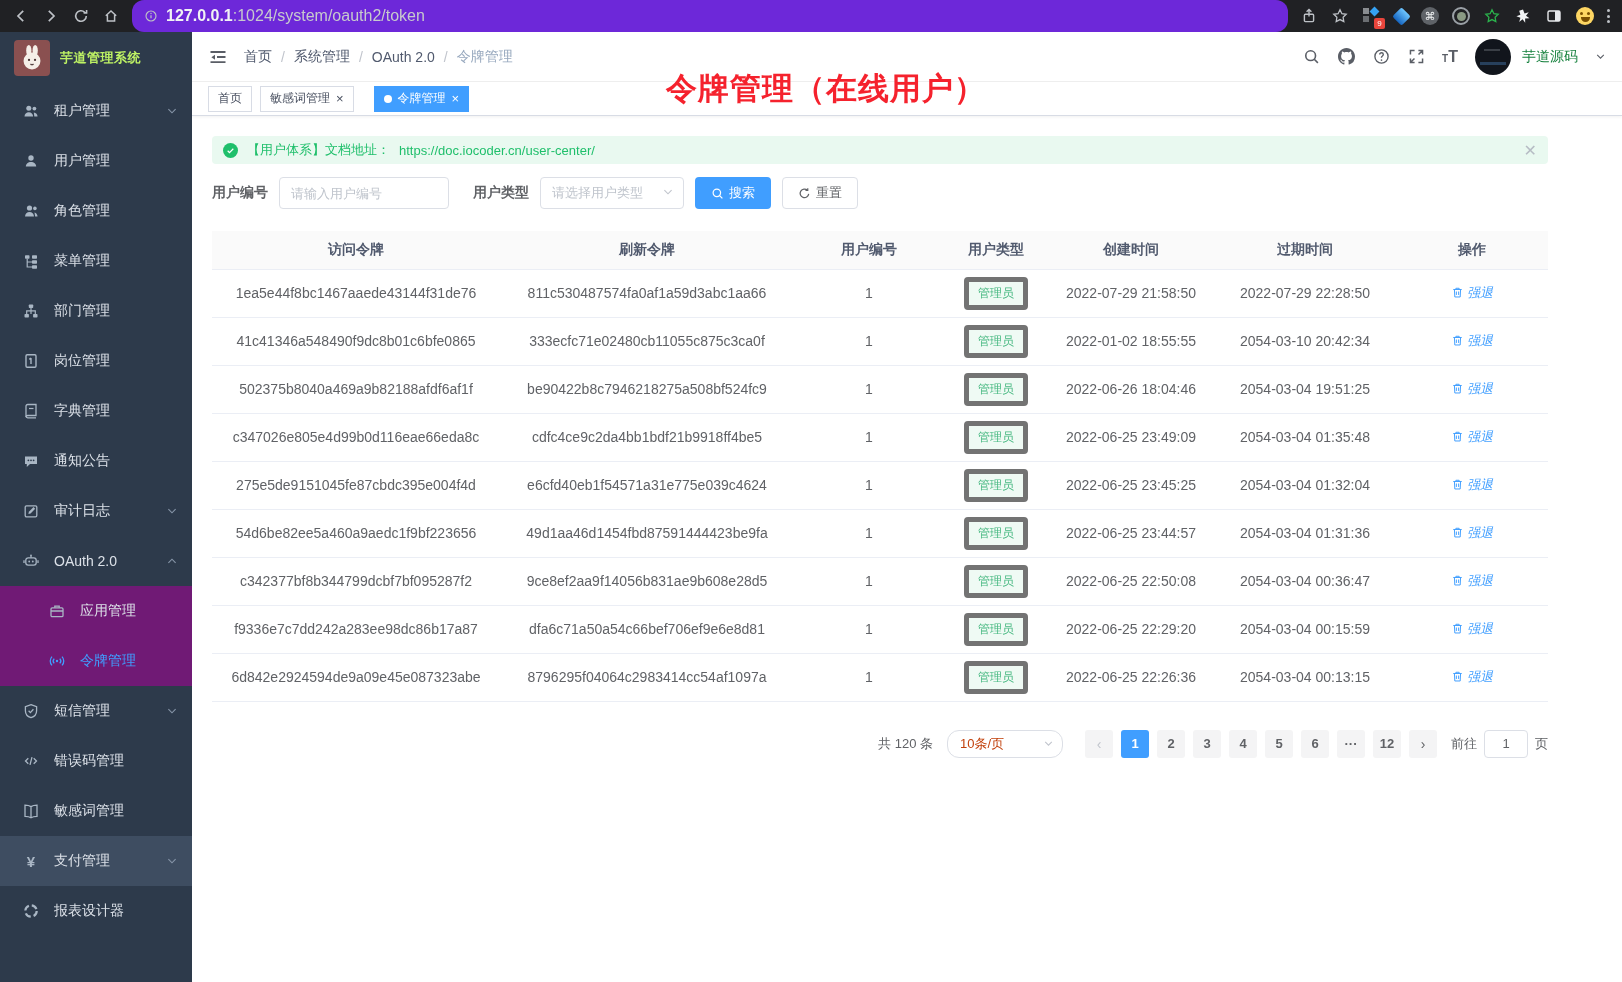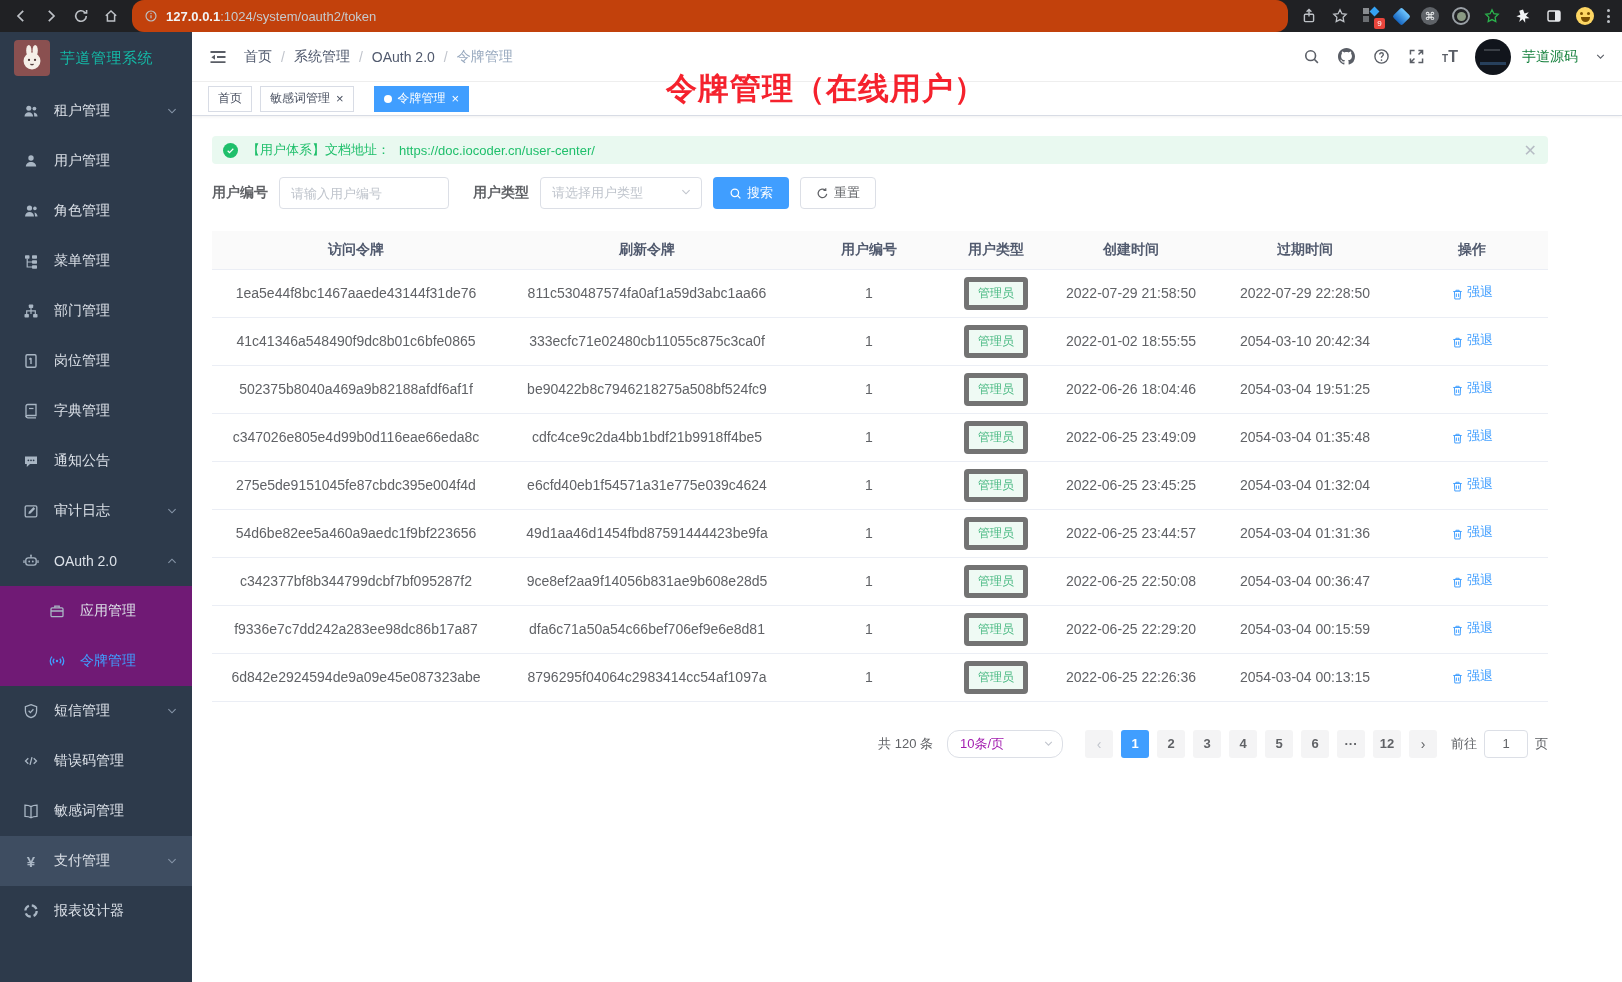--- a/index.html
+++ b/index.html
@@ -3,21 +3,21 @@
 <meta charset="utf-8">
 <style>
 * { box-sizing: border-box; margin: 0; padding: 0; }
 html,body { width:1622px; height:982px; overflow:hidden; }
 body { font-family:"Liberation Sans","DejaVu Sans",sans-serif; background:#fff; position:relative; }
 
 
 .browser-bar { height:32px; background:#202124; display:flex; align-items:center; padding:0 12px; gap:12px; }
 .bicon { width:18px; height:18px; color:#bdc1c6; display:flex; align-items:center; justify-content:center; flex:0 0 auto; }
 .bicon svg { width:16px; height:16px; }
-.omnibox { flex:1; height:32px; background:#c2410c; border-radius:12px; display:flex; align-items:center; gap:8px; padding:0 12px; font-size:13px; color:#bdc1c6; min-width:0; }
+.omnibox { flex:1; height:32px; background:#6d28d9; border-radius:12px; display:flex; align-items:center; gap:8px; padding:0 12px; font-size:16px; color:#bdc1c6; min-width:0; }
 .omnibox .host { color:#f1f3f4; font-weight:bold; }
 .omnibox .path { color:#c7cacd; }
 .chrome-right { display:flex; align-items:center; gap:13px; flex:0 0 auto; }
 .ext-cluster { position:relative; width:20px; height:20px; }
 .ext-cluster .sq1 { position:absolute; left:1px; top:2px; width:6px; height:6px; background:#8a8d91; }
 .ext-cluster .sq2 { position:absolute; left:1px; top:10px; width:6px; height:6px; background:#6b6e72; }
 .ext-cluster .dia { position:absolute; left:9px; top:2px; width:7px; height:7px; background:#35a3f5; transform:rotate(45deg); }
 .ext-badge { position:absolute; right:-3px; bottom:-3px; min-width:11px; height:11px; background:#e8453c; color:#fff; font-size:8px; border-radius:2px; display:flex; align-items:center; justify-content:center; padding:0 2px; }
 .gem { width:13px; height:13px; background:linear-gradient(180deg,#6ec6ff,#1565c0); transform:rotate(45deg); border-radius:2px; }
 .circle-ic { width:18px; height:18px; border-radius:50%; background:#5f6368; color:#f1f3f4; font-size:11px; display:flex; align-items:center; justify-content:center; }
@@ -28,21 +28,21 @@
 .emoji-face::after { content:""; position:absolute; left:4.5px; top:10px; width:9px; height:4.5px; border-radius:0 0 9px 9px; background:#7a4f01; }
 .kebab { display:flex; flex-direction:column; gap:2.5px; }
 .kebab i { width:3px; height:3px; border-radius:50%; background:#bdc1c6; }
 
 
 .app { display:flex; height:950px; }
 .sidebar { width:192px; flex:0 0 192px; background:#2d3a4b; overflow:hidden; }
 .logo-row { height:52px; display:flex; align-items:center; gap:10px; padding-left:14px; }
 .logo-img { width:36px; height:36px; border-radius:4px; background:#8a5050; display:flex; align-items:center; justify-content:center; flex:0 0 auto; }
 .logo-img svg { width:30px; height:30px; }
-.logo-title { color:#14b8a6; font-size:15px; font-weight:normal; letter-spacing:.5px; }
+.logo-title { color:#bef264; font-size:13px; font-weight:bold; letter-spacing:.5px; }
 .menu { padding-top:2px; }
 .menu-item { height:50px; display:flex; align-items:center; padding:0 14px 0 22px; font-size:14px; color:#dce1e8; cursor:pointer; }
 .menu-item .mi-icon { width:18px; height:18px; margin-right:14px; color:#a9b6c4; display:flex; align-items:center; justify-content:center; flex:0 0 auto; }
 .menu-item .mi-icon svg { width:16px; height:16px; }
 .menu-item .chev { margin-left:auto; color:#8796a9; display:flex; }
 .menu-item .chev svg { width:12px; height:12px; }
 .menu-item .chev.up svg { transform:rotate(180deg); }
 .submenu { background:#701a75; }
 .submenu .menu-item { padding-left:48px; }
 .menu-item.active, .menu-item.active .mi-icon { color:#409EFF; }
@@ -82,40 +82,40 @@
 .content { padding:20px 0 0 20px; }
 .alert { width:1336px; height:28px; background:#e9f9f0; border-radius:4px; display:flex; align-items:center; gap:9px; padding:0 11px; font-size:13px; color:#1fbf6b; }
 .alert .check { width:15px; height:15px; border-radius:50%; background:#1fbf6b; color:#fff; display:flex; align-items:center; justify-content:center; flex:0 0 auto; }
 .alert .check svg { width:9px; height:9px; }
 .alert .aclose { margin-left:auto; color:#b6bcc4; font-size:16px; cursor:pointer; }
 
 .filter-row { margin-top:13px; display:flex; align-items:center; font-size:14px; }
 .f-label { font-weight:bold; color:#606266; margin-right:11px; }
 .f-input { width:170px; height:32px; border:1px solid #dcdfe6; border-radius:4px; padding:0 11px; font-size:13px; color:#a16207; outline:none; font-family:inherit; }
 .f-input::placeholder { color:#bfc4cc; }
-.f-select { width:162px; height:32px; border:1px solid #dcdfe6; border-radius:4px; padding:0 9px 0 11px; font-size:13px; color:#bfc4cc; display:flex; align-items:center; justify-content:space-between; cursor:pointer; }
+.f-select { width:144px; height:32px; border:1px solid #dcdfe6; border-radius:4px; padding:0 9px 0 11px; font-size:13px; color:#bfc4cc; display:flex; align-items:center; justify-content:space-between; cursor:pointer; }
 .f-select .chev svg { width:12px; height:12px; color:#c0c4cc; }
 .gap24 { width:24px; }
 .btn { height:32px; border-radius:4px; font-size:13px; display:inline-flex; align-items:center; gap:5px; padding:0 15px; cursor:pointer; border:1px solid transparent; font-family:inherit; }
 .btn svg { width:13px; height:13px; }
 .btn-primary { background:#409EFF; color:#fff; margin-left:11px; }
 .btn-default { background:#fff; border-color:#dcdfe6; color:#606266; margin-left:11px; }
 
 
 .data-table { margin-top:22px; width:1336px; border-collapse:collapse; table-layout:fixed; text-align:center; }
 .data-table th { height:38px; background:#fafafa; font-size:14px; font-weight:bold; color:#515a6e; border-bottom:1px solid #ebeef5; }
 .data-table td { height:48px; font-size:14px; color:#606266; border-bottom:1px solid #ebeef5; }
 .badge { display:inline-block; padding:3px 9px; font-size:12px; color:#47b881; background:#effaf4; border:5px solid #737373; border-radius:4px; }
-.action-link { color:#409EFF; font-size:13px; display:inline-flex; align-items:flex-end; gap:3px; cursor:pointer; }
+.action-link { color:#409EFF; font-size:13px; display:inline-flex; align-items:center; gap:3px; cursor:pointer;font-style:italic; }
 .action-link svg { width:13px; height:13px; }
 
 
 .pagination { width:1336px; margin-top:28px; display:flex; align-items:center; justify-content:flex-end; font-size:13px; color:#606266; }
 .pg-total { margin-right:14px; }
-.pg-size { width:116px; height:28px; border:1px solid #dcdfe6; border-radius:12px; display:flex; align-items:center; justify-content:space-between; padding:0 8px 0 12px; color:#a21caf; cursor:pointer; }
+.pg-size { width:116px; height:28px; border:1px solid #dcdfe6; border-radius:12px; display:flex; align-items:center; justify-content:space-between; padding:0 8px 0 12px; color:#c2410c; cursor:pointer; }
 .pg-size svg { width:11px; height:11px; color:#c0c4cc; }
 .pager { display:flex; align-items:center; gap:8px; margin:0 14px 0 22px; }
 .pg-btn { min-width:28px; height:28px; padding:0 4px; background:#f4f4f5; border-radius:3px; display:flex; align-items:center; justify-content:center; font-weight:bold; color:#606266; cursor:pointer; }
 .pg-btn.arrow { font-weight:normal; font-size:14px; }
 .pg-btn.disabled { color:#c0c4cc; }
 .pg-btn.active { background:#409EFF; color:#fff; }
 .pg-goto { display:flex; align-items:center; gap:7px; }
 .goto-input { width:44px; height:28px; border:1px solid #dcdfe6; border-radius:4px; text-align:center; font-size:13px; color:#606266; outline:none; font-family:inherit; }
 </style>
 </head>

